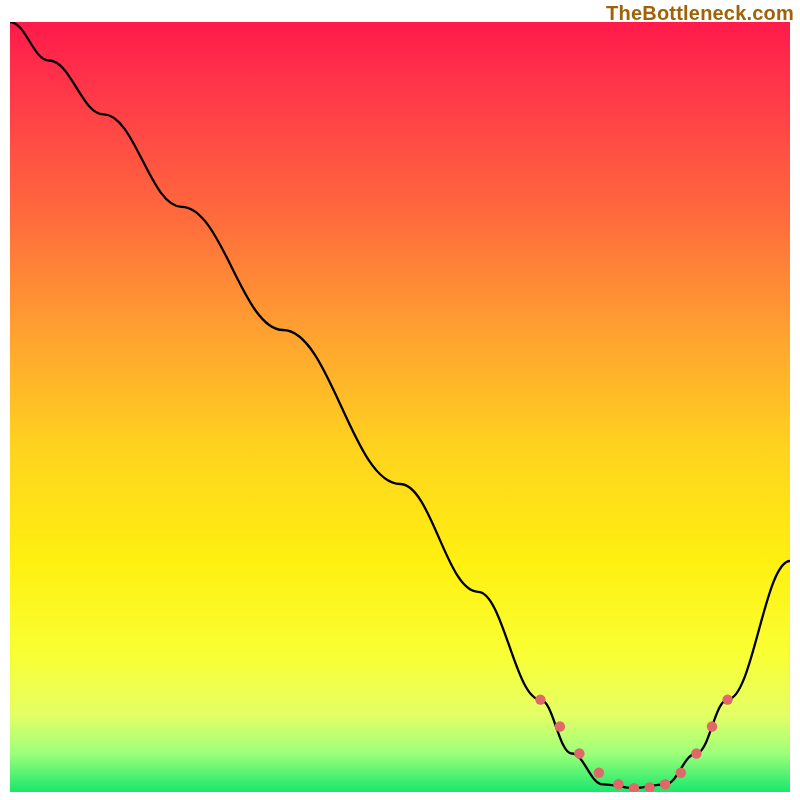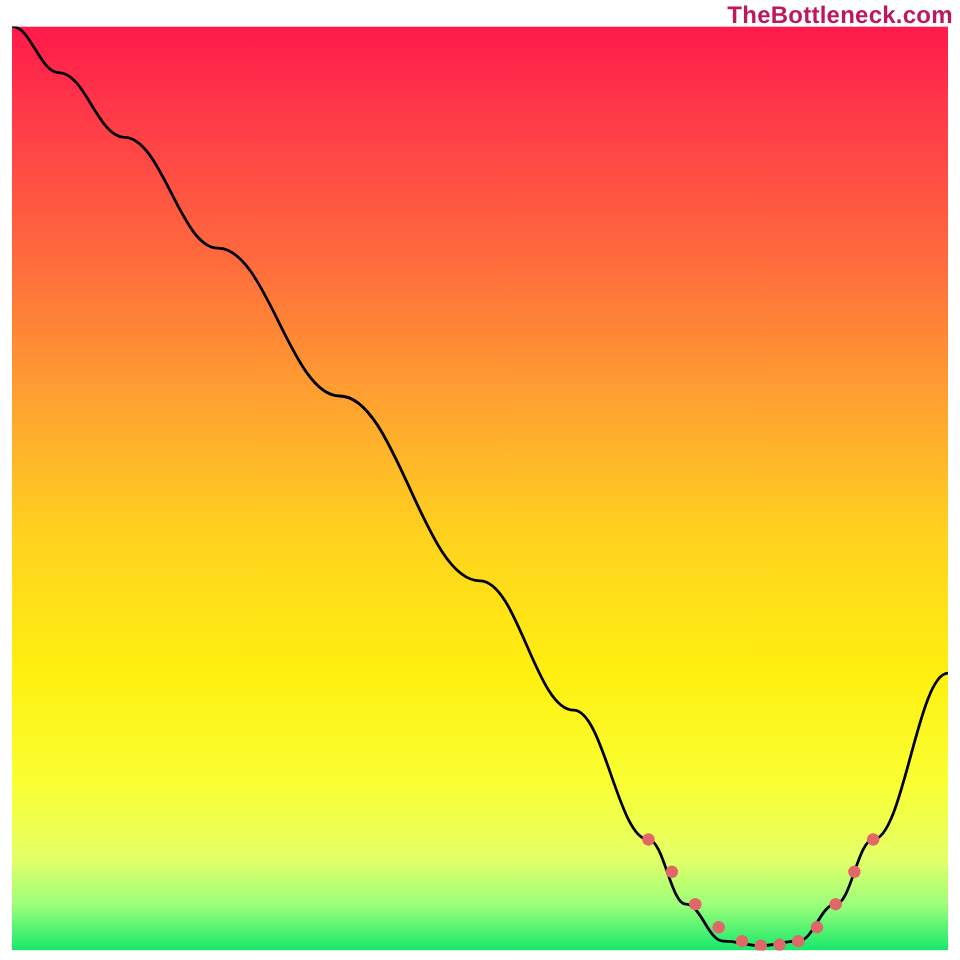--- a/index.html
+++ b/index.html
@@ -15,21 +15,21 @@
     position: relative;
     width: 800px;
     height: 800px;
   }
   .attribution {
     position: absolute;
     top: 2px;
     right: 6px;
     font-size: 20px;
     font-weight: bold;
-    color: #be185d;
+    color: #a16207;
     letter-spacing: 0.2px;
   }
   .plot {
     position: absolute;
     left: 10px;
     top: 22px;
     width: 780px;
     height: 770px;
   }
   svg { display: block; }

